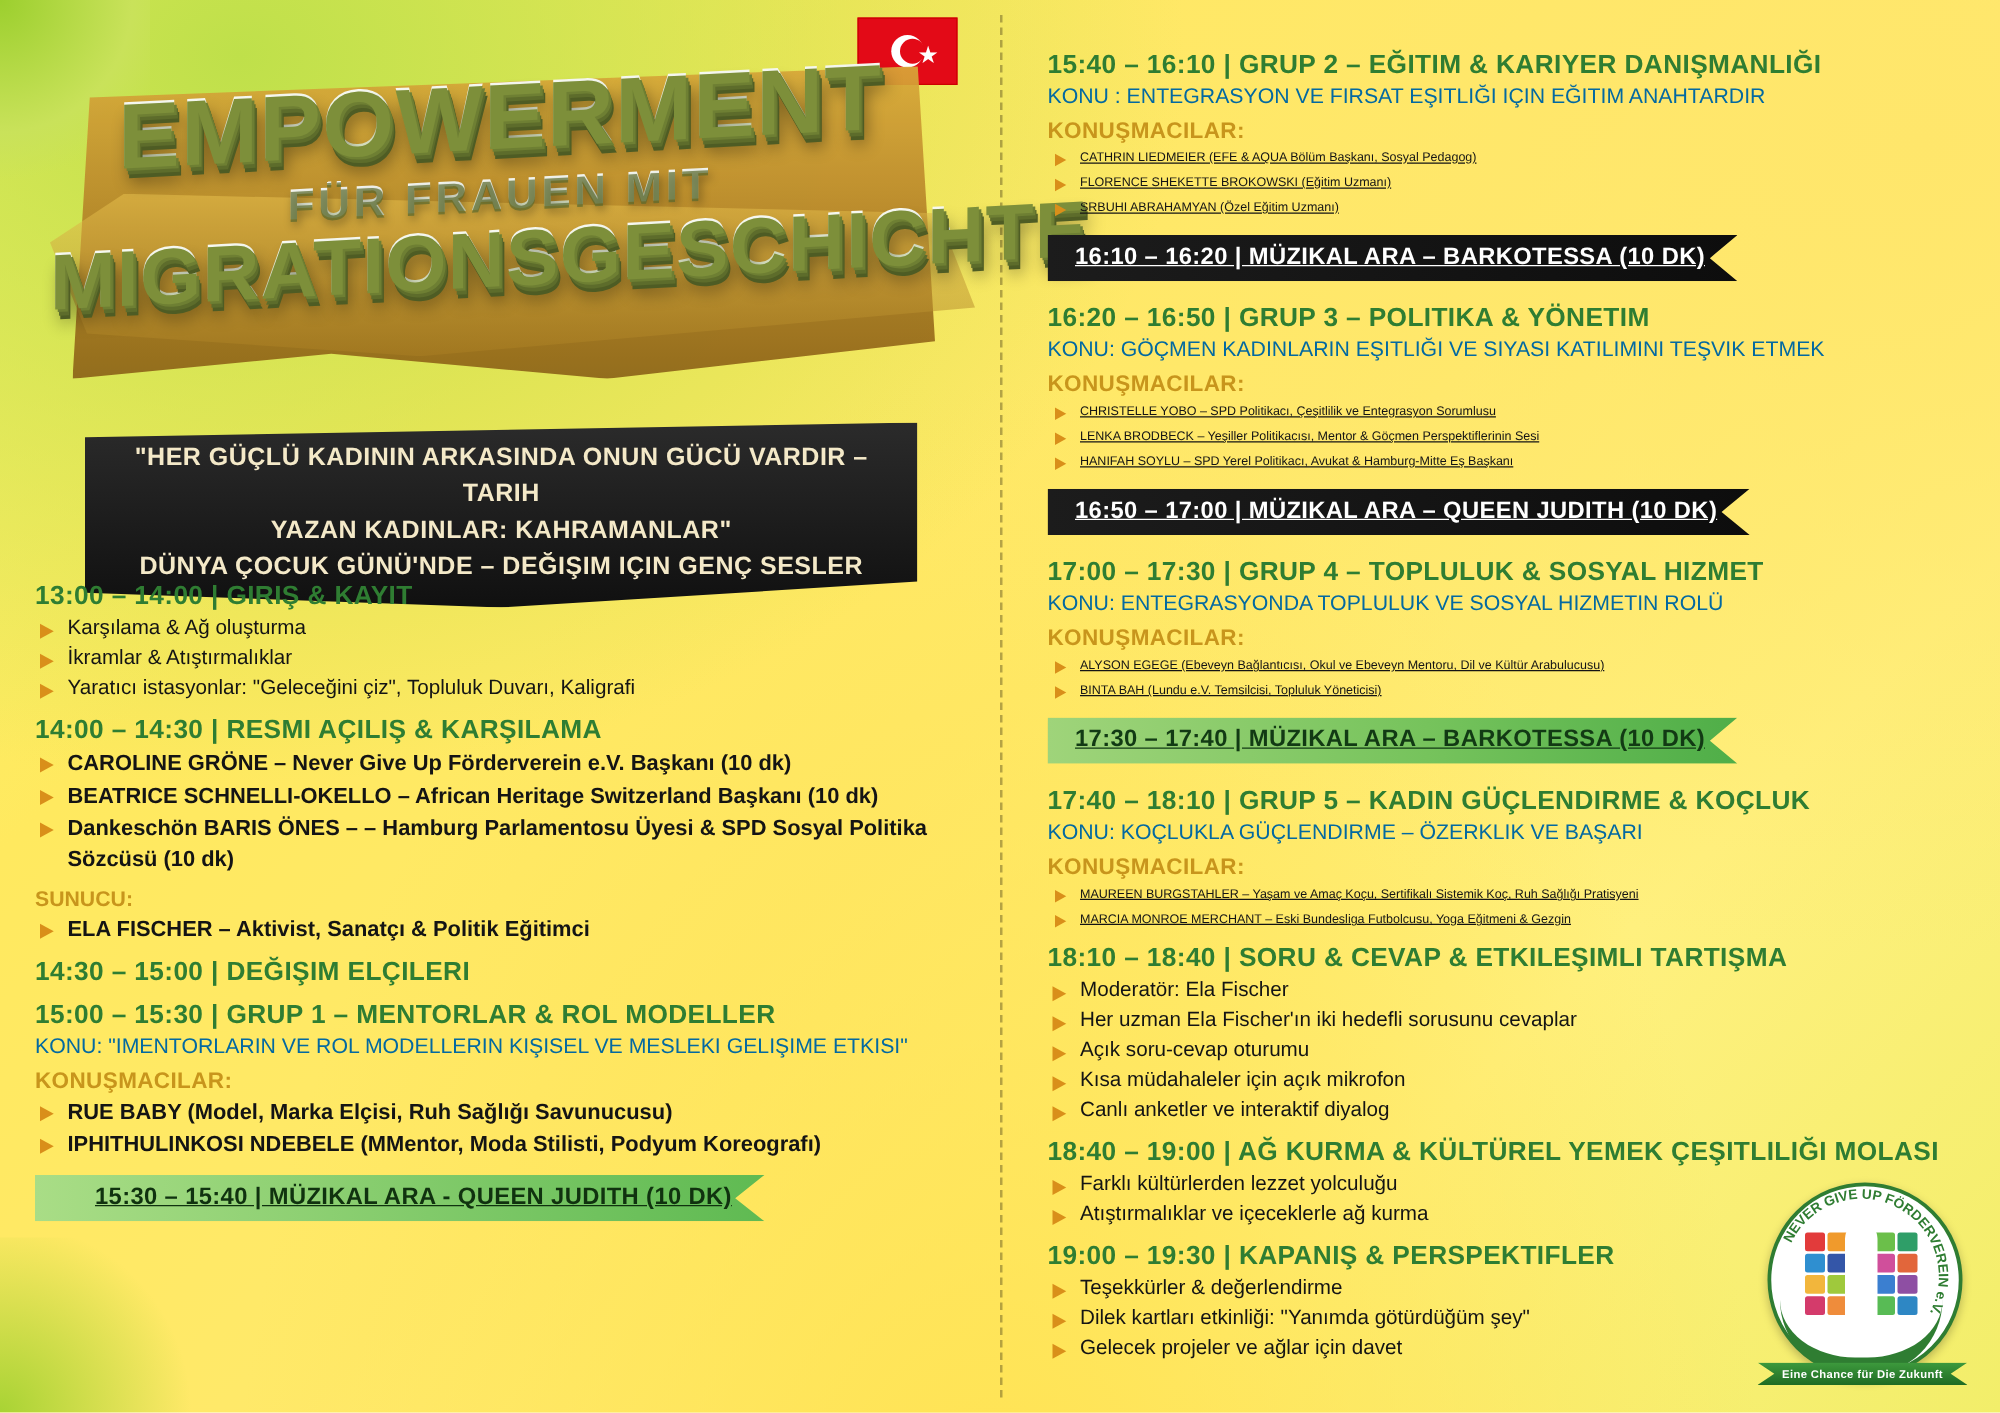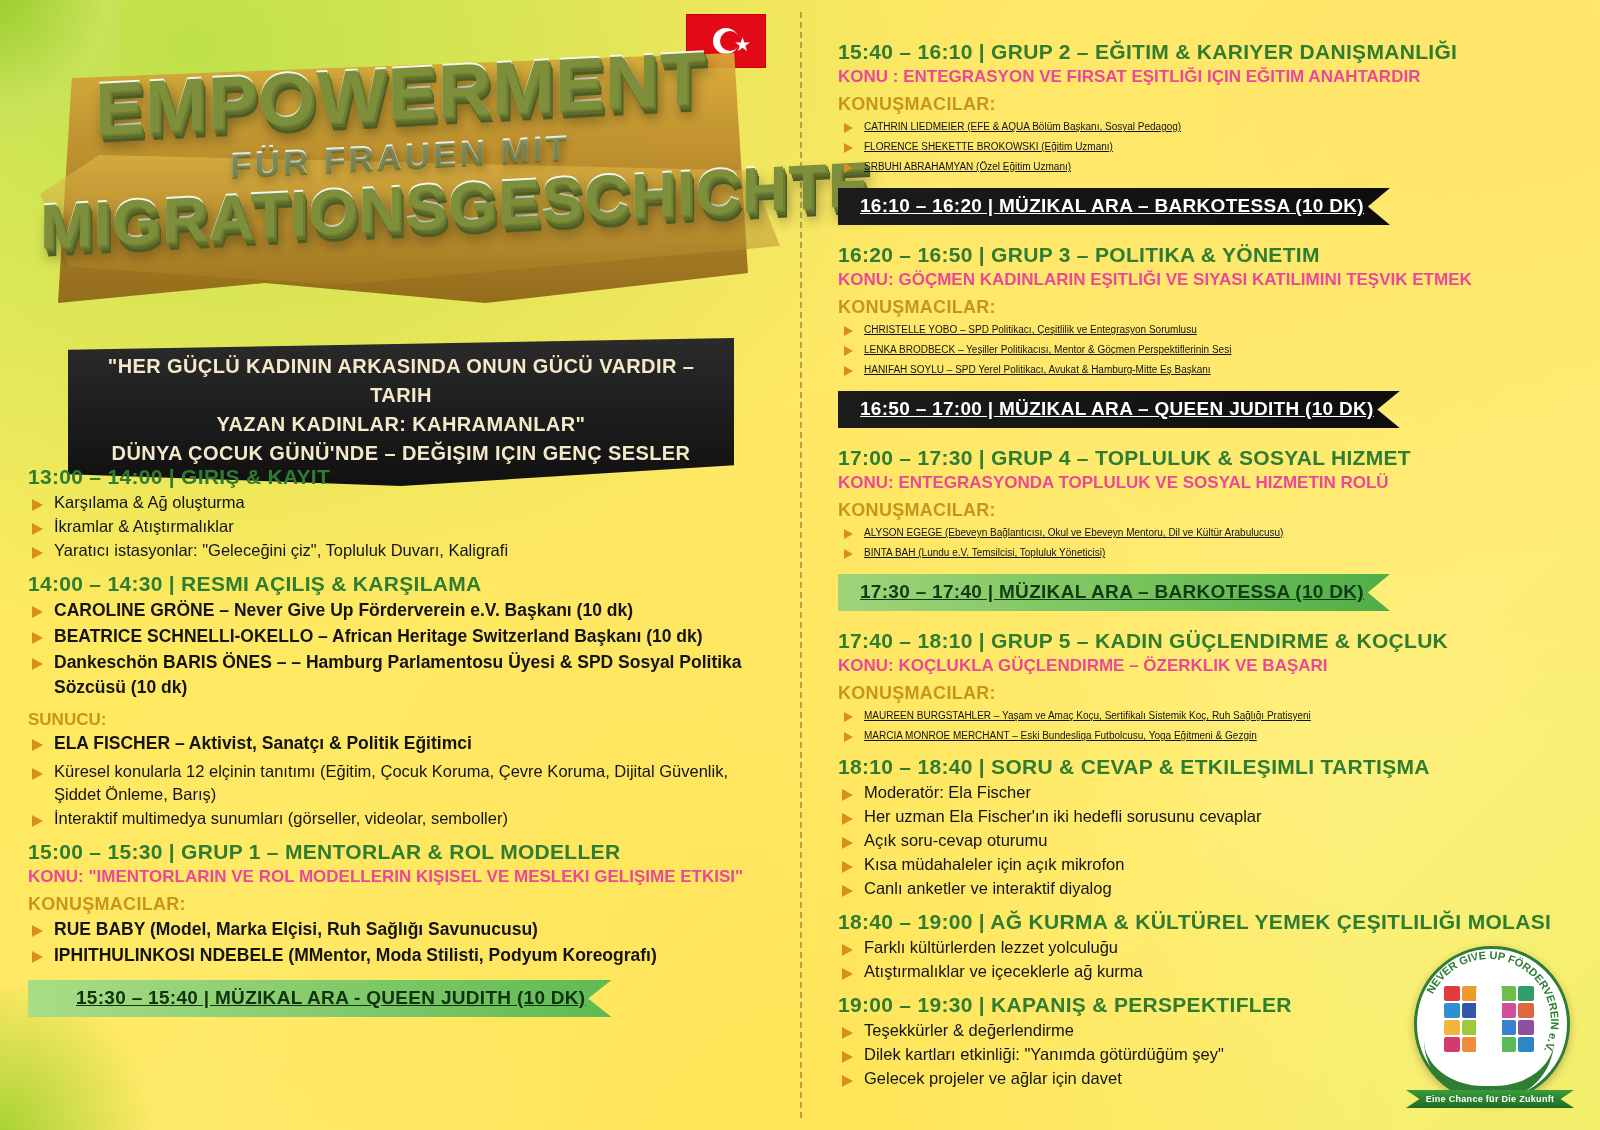--- a/index.html
+++ b/index.html
@@ -106,21 +106,21 @@
   
   .col-left{position:absolute;left:28px;top:455px;width:740px;}
   .col-right{position:absolute;left:838px;top:30px;width:740px;}
 
   .slot{margin-bottom:4px;}
   .slot-head{
     color:#2f7d32;font-weight:bold;font-size:21px;letter-spacing:.3px;
     margin:10px 0 2px 0;
   }
   .konu{
-    color:#ec4899;font-weight:bold;font-size:17px;margin:0 0 2px 0;line-height:22px;
+    color:#0369a1;font-weight:normal;font-size:17px;margin:0 0 2px 0;line-height:22px;
   }
   .sub-head{
     color:#c8951c;font-weight:bold;font-size:18px;margin:6px 0 2px 0;letter-spacing:.3px;
   }
   ul.bul{list-style:none;margin:0 0 2px 0;padding:0;}
   ul.bul li{
     position:relative;padding-left:26px;margin:1px 0;
     font-size:16.5px;line-height:23px;color:#141414;
   }
   ul.bul li:before{
@@ -228,24 +228,21 @@
         <li>BEATRICE SCHNELLI-OKELLO – African Heritage Switzerland Başkanı (10 dk)</li>
         <li>Dankeschön BARIS ÖNES – – Hamburg Parlamentosu Üyesi &amp; SPD Sosyal Politika Sözcüsü (10 dk)</li>
       </ul>
       <div class="sunucu-title">SUNUCU:</div>
       <ul class="bul big">
         <li>ELA FISCHER – Aktivist, Sanatçı &amp; Politik Eğitimci</li>
       </ul>
     </div>
 
     <div class="slot">
-      <ul class="bul">
-        <li>Küresel konularla 12 elçinin tanıtımı (Eğitim, Çocuk Koruma, Çevre Koruma, Dijital Güvenlik, Şiddet Önleme, Barış)</li>
-        <li>İnteraktif multimedya sunumları (görseller, videolar, semboller)</li>
-      </ul>
+      <div class="slot-head">14:30 – 15:00 | DEĞIŞIM ELÇILERI</div>
     </div>
 
     <div class="slot">
       <div class="slot-head">15:00 – 15:30 | GRUP 1 – MENTORLAR &amp; ROL MODELLER</div>
       <div class="konu">KONU:  "IMENTORLARIN VE ROL MODELLERIN KIŞISEL VE MESLEKI GELIŞIME ETKISI"</div>
       <div class="sub-head">KONUŞMACILAR:</div>
       <ul class="bul big">
         <li>RUE BABY (Model, Marka Elçisi, Ruh Sağlığı Savunucusu)</li>
         <li>IPHITHULINKOSI NDEBELE (MMentor, Moda Stilisti, Podyum Koreografı)</li>
       </ul>

